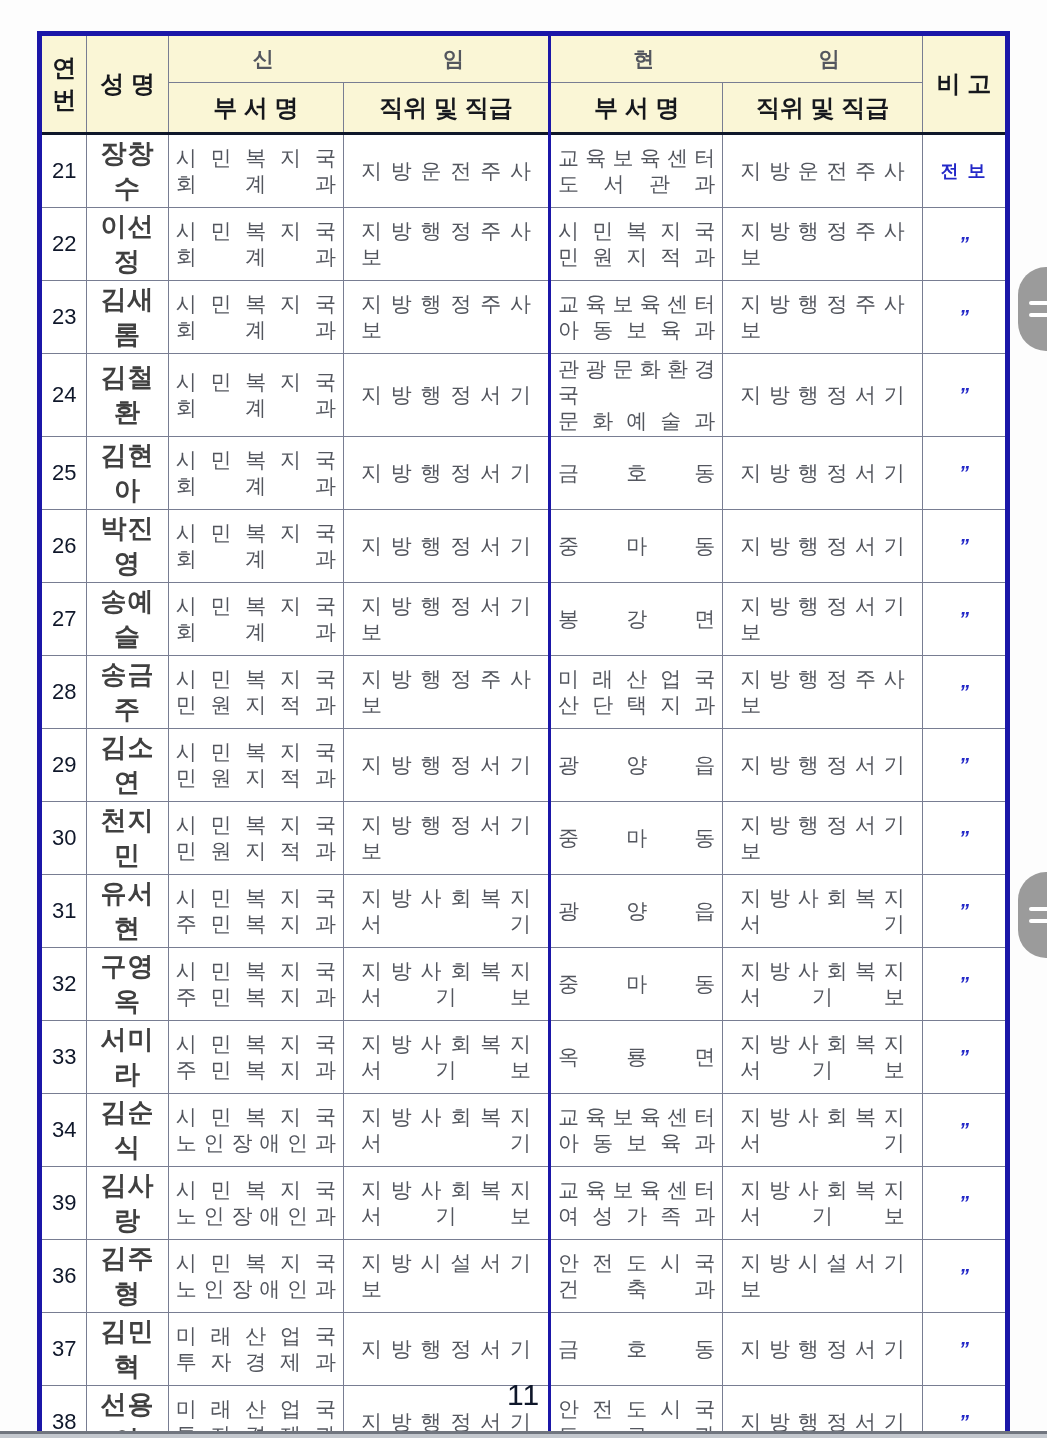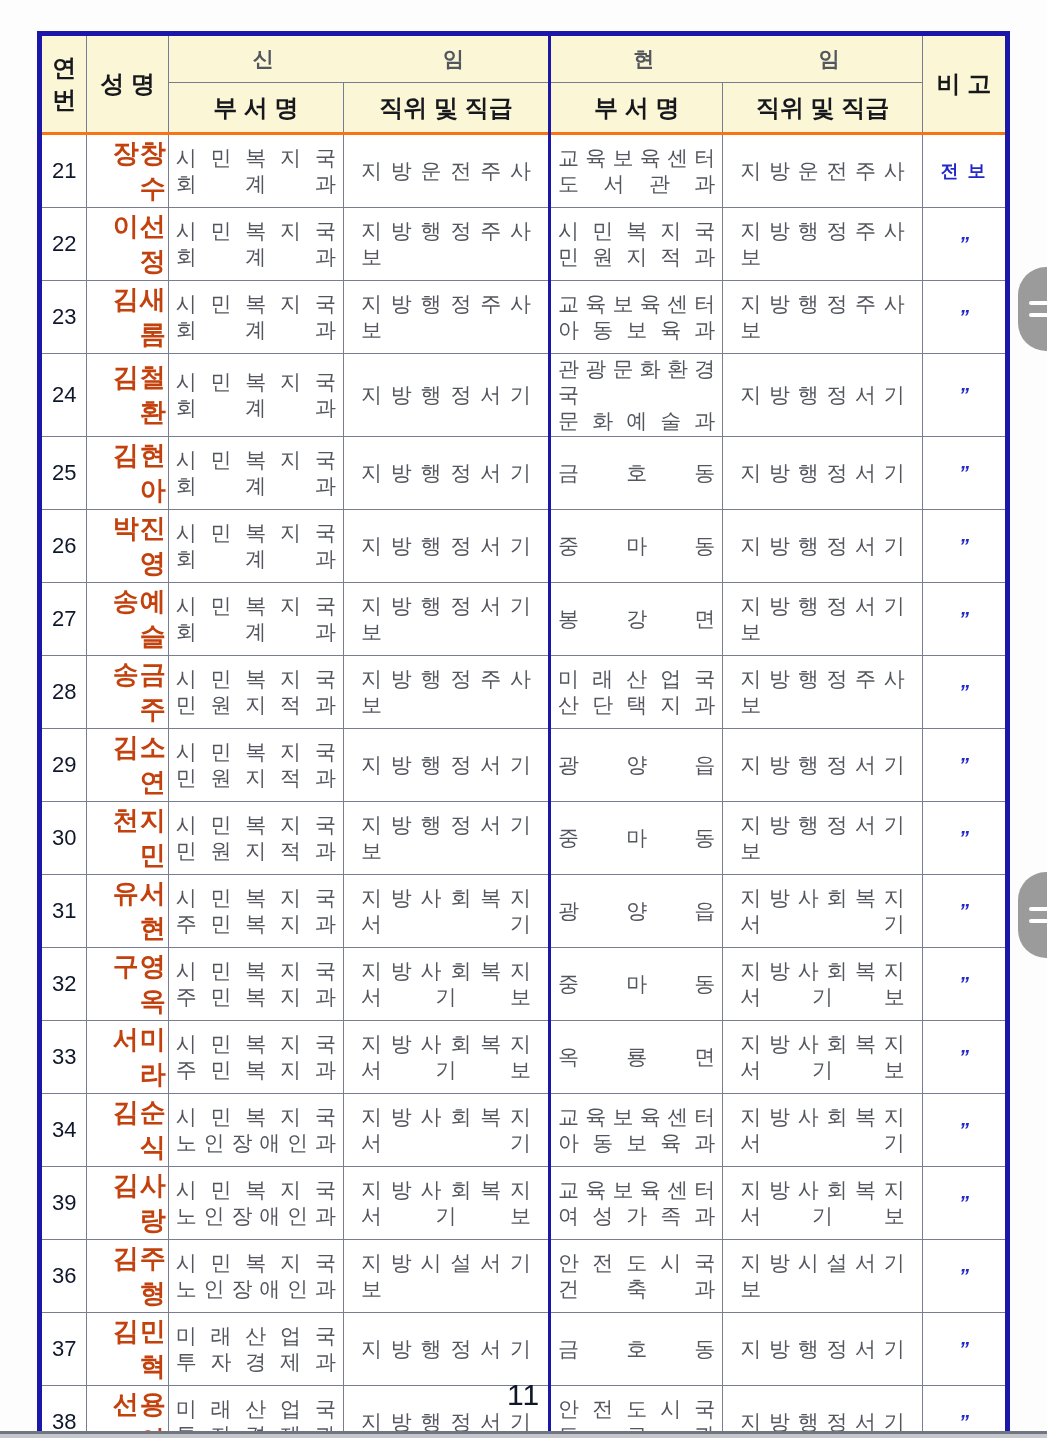--- a/index.html
+++ b/index.html
@@ -18,26 +18,26 @@
     overflow:hidden;
   }
   thead th{
     background:#faf6d6;
     color:#16181d;font-weight:bold;font-size:24px;
     text-align:center;vertical-align:middle;
   }
   thead tr.h1 th{height:44px;}
   thead tr.h2 th{height:47px;margin-top:29px;}
   thead th.span2{height:91px;}
-  thead{border-bottom:3px solid #f97316;}
+  thead{border-bottom:3px solid #0f172a;}
   .thickL{border-left:3px solid #1b17a8 !important;}
   tbody tr{height:58.3px;}
   tbody td{vertical-align:middle;background:#ffffff;}
   .c-no{font-size:22px;color:#0f172a;text-align:center;}
-  .c-name{font-size:26px;font-weight:bold;color:#c2410c;text-align:right;letter-spacing:1px;}
+  .c-name{font-size:26px;font-weight:bold;color:#404040;text-align:center;letter-spacing:1px;}
   .c-dept{padding:2px 7px;}
   .c-pos{padding:2px 17px;}
   .jline{
     text-align:justify;text-align-last:justify;
     font-size:21px;color:#53565e;line-height:26px;
   }
   .jwrap{padding:0 22%;}
   .c-note{text-align:center;}
   .note-text{color:#2328c8;font-weight:bold;font-size:18px;letter-spacing:2px;}
   .note-text.ditto{font-style:italic;font-size:20px;letter-spacing:0;}

